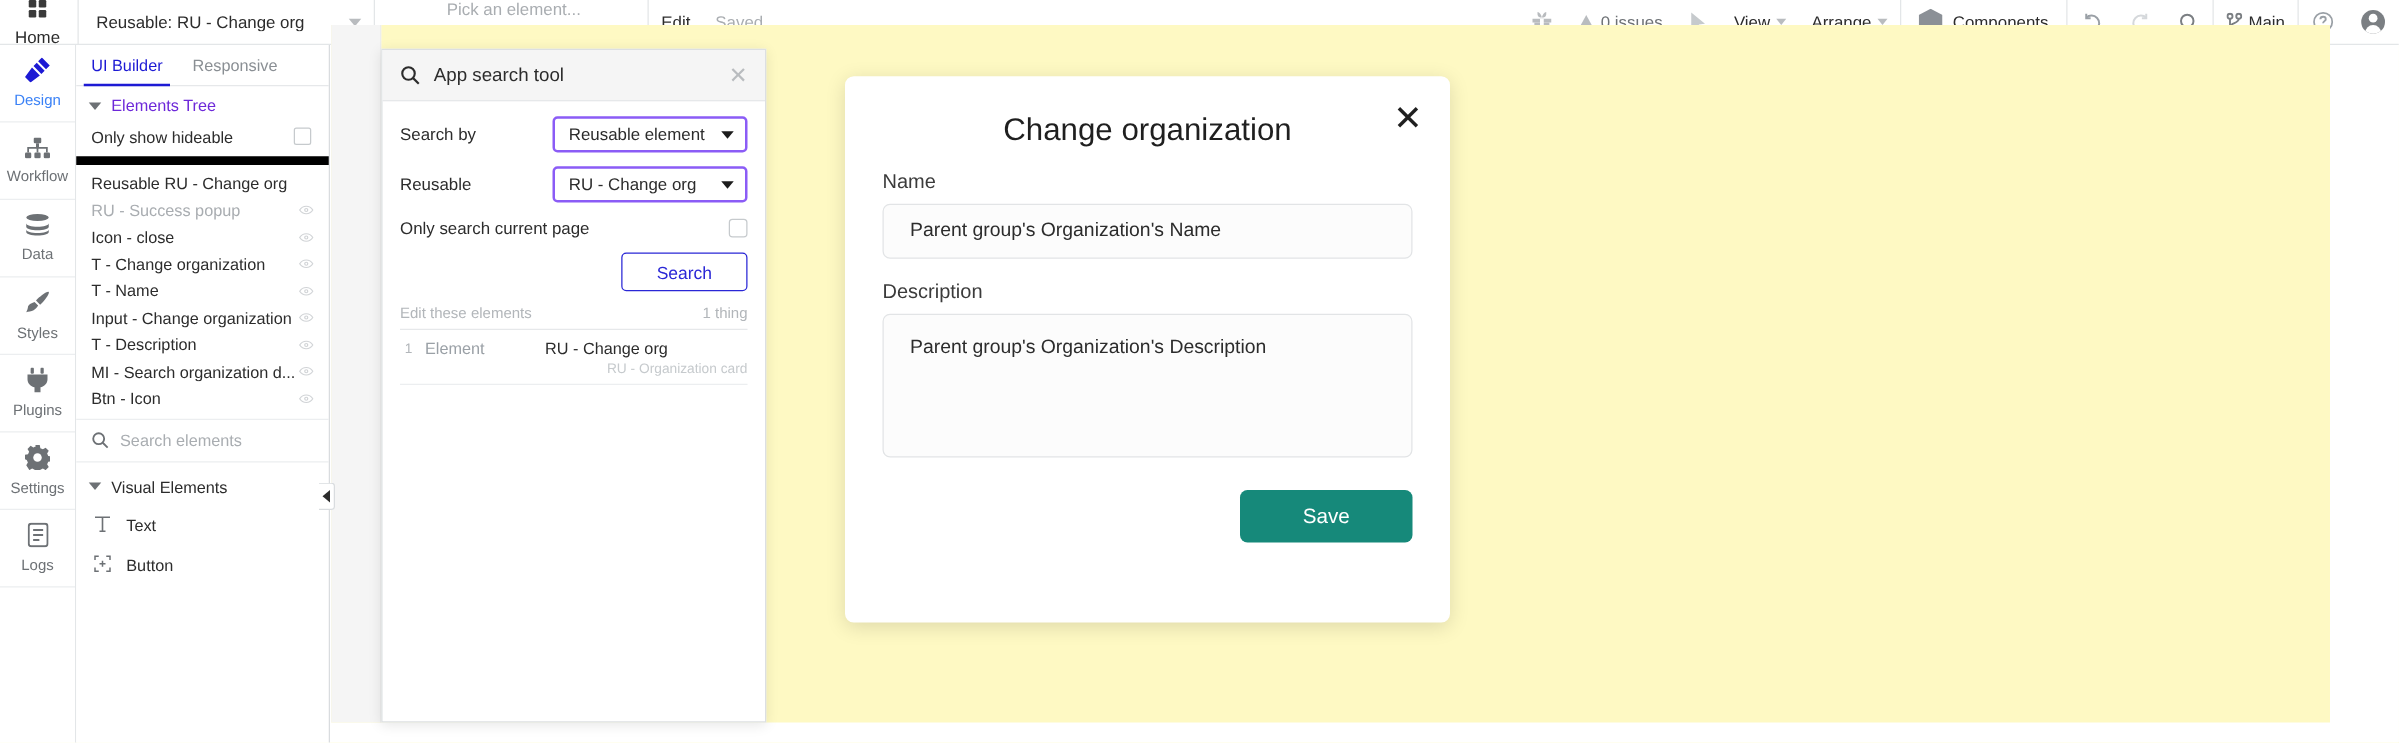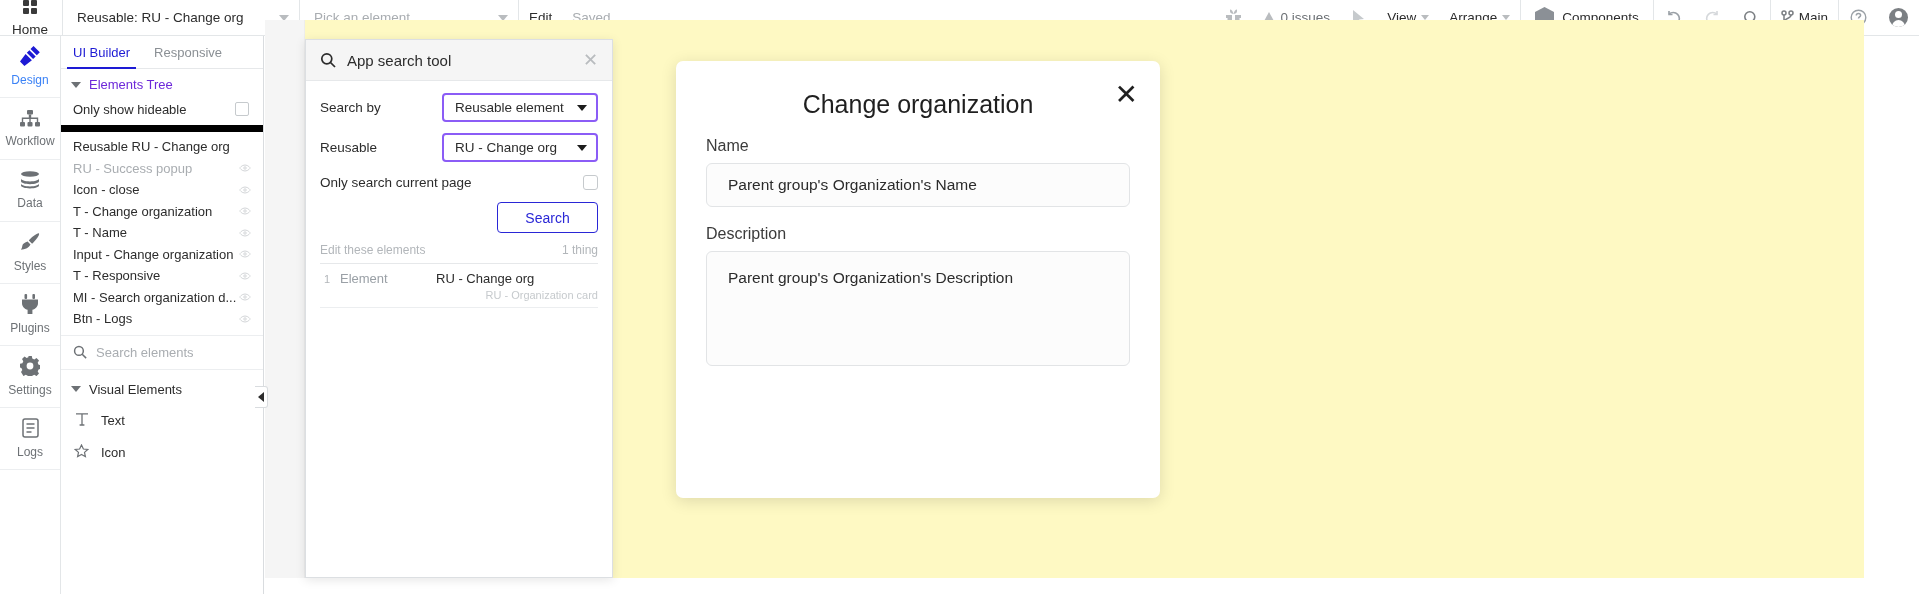--- a/index.html
+++ b/index.html
@@ -29,21 +29,21 @@
   .grid-icon { display: grid; grid-template-columns: 6px 6px; grid-template-rows: 6px 6px; gap: 2px; }
   .grid-icon i { display: block; background: #3a3a3a; border-radius: 1px; }
   .tb-sep { width: 1px; height: 36px; background: #e3e6e8; }
   .tb-select {
     height: 36px; display: flex; align-items: center;
     padding: 0 10px 0 14px; min-width: 0;
     gap: 6px; position: relative;
   }
   .tb-select .lbl { white-space: nowrap; overflow: hidden; text-overflow: ellipsis; }
   .tb-select.w1 { width: 236px; }
-  .tb-select.w2 { width: 218px; }
+  .tb-select.w2 { width: 218px; flex-direction: column; }
   .caret-sm {
     width: 0; height: 0; margin-left: auto;
     border-left: 5px solid transparent; border-right: 5px solid transparent;
     border-top: 6px solid #b9bcbf;
   }
   .tb-item { padding: 0 10px; height: 36px; display: flex; align-items: center; gap: 5px; color: #2c2c2c; white-space: nowrap; }
   .tb-item.muted { color: #a9adb1; }
   .tb-spacer { flex: 1 1 auto; }
   .caret-xs {
     width: 0; height: 0;
@@ -470,35 +470,35 @@
         </svg>
     </div>
     <div class="tree-row">
       <span class="tname">Input - Change organization</span>
       <svg class="eye" viewBox="0 0 16 10" fill="none" stroke="#9aa0a6" stroke-width="1.3">
           <path d="M1 5s2.6-4 7-4 7 4 7 4-2.6 4-7 4-7-4-7-4z"></path>
           <circle cx="8" cy="5" r="1.6"></circle>
         </svg>
     </div>
     <div class="tree-row">
-      <span class="tname">T - Responsive</span>
+      <span class="tname">T - Description</span>
       <svg class="eye" viewBox="0 0 16 10" fill="none" stroke="#9aa0a6" stroke-width="1.3">
           <path d="M1 5s2.6-4 7-4 7 4 7 4-2.6 4-7 4-7-4-7-4z"></path>
           <circle cx="8" cy="5" r="1.6"></circle>
         </svg>
     </div>
     <div class="tree-row">
       <span class="tname">MI - Search organization d...</span>
       <svg class="eye" viewBox="0 0 16 10" fill="none" stroke="#9aa0a6" stroke-width="1.3">
           <path d="M1 5s2.6-4 7-4 7 4 7 4-2.6 4-7 4-7-4-7-4z"></path>
           <circle cx="8" cy="5" r="1.6"></circle>
         </svg>
     </div>
     <div class="tree-row">
-      <span class="tname">Btn - Logs</span>
+      <span class="tname">Btn - Icon</span>
       <svg class="eye" viewBox="0 0 16 10" fill="none" stroke="#9aa0a6" stroke-width="1.3">
           <path d="M1 5s2.6-4 7-4 7 4 7 4-2.6 4-7 4-7-4-7-4z"></path>
           <circle cx="8" cy="5" r="1.6"></circle>
         </svg>
     </div>
   </div>
 
   <div class="search-row">
     <svg width="14" height="14" viewBox="0 0 16 16" fill="none" stroke="#6d7175" stroke-width="1.7">
         <circle cx="6.8" cy="6.8" r="5"></circle>
@@ -515,25 +515,26 @@
   <div class="ve-row">
     <span class="ve-ic">
       <svg width="14" height="14" viewBox="0 0 14 14" fill="none" stroke="#6d7175" stroke-width="1.3">
           <path d="M1 1.8h12M7 1.8V13M4.6 13h4.8"></path>
         </svg>
     </span>
     <span>Text</span>
   </div>
   <div class="ve-row">
     <span class="ve-ic">
-      <svg width="15" height="14" viewBox="0 0 15 14" fill="none" stroke="#6d7175" stroke-width="1.2">
-          <path d="M7.5 1l1.9 4 4.3.5-3.2 2.9.9 4.3-3.9-2.2L3.6 12.7l.9-4.3L1.3 5.5 5.6 5z"></path>
-        </svg>
-    </span>
-    <span>Icon</span>
+      <svg width="14" height="14" viewBox="0 0 14 14" fill="none" stroke="#6d7175" stroke-width="1.2">
+          <path d="M1 4V1h3M10 1h3v3M13 10v3h-3M4 13H1v-3"></path>
+          <path d="M7 4.6v4.8M4.6 7h4.8"></path>
+        </svg>
+    </span>
+    <span>Button</span>
   </div>
 </div>
 
 <div class="collapse-handle">
   <span class="tri-left"></span>
 </div>
 
 <div class="canvas">
   <div class="canvas-gutter"></div>
 
@@ -592,14 +593,19 @@
     <div class="modal-body">
       <div class="m-label">Name</div>
       <div class="m-input">
         <span>Parent group's Organization's Name</span>
       </div>
       <div class="m-label">Description</div>
       <div class="m-textarea">
         <span>Parent group's Organization's Description</span>
       </div>
     </div>
+    <div class="m-footer">
+      <div class="m-save">
+        <span>Save</span>
+      </div>
+    </div>
   </div>
 </div>
 
 </body></html>

